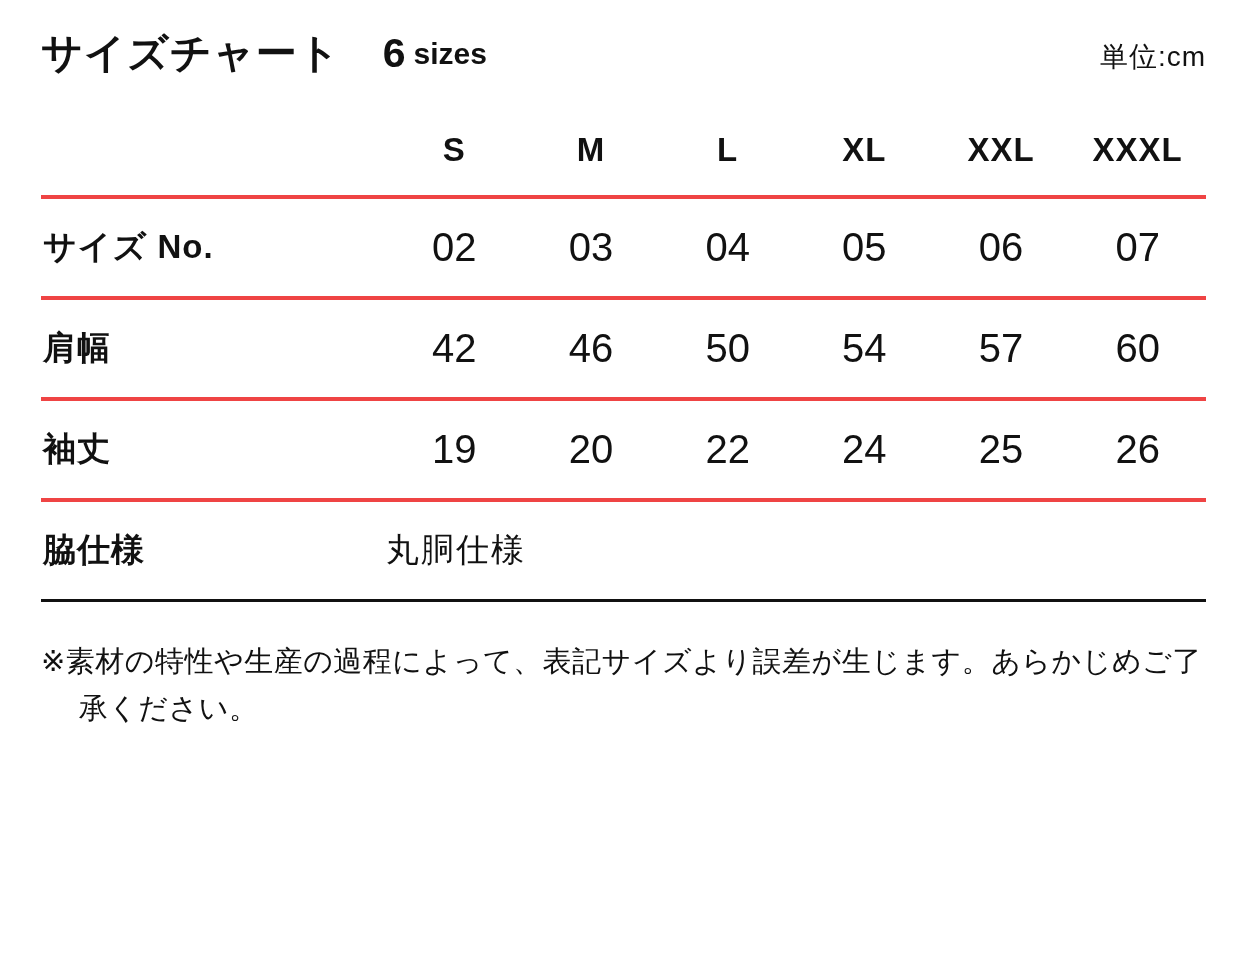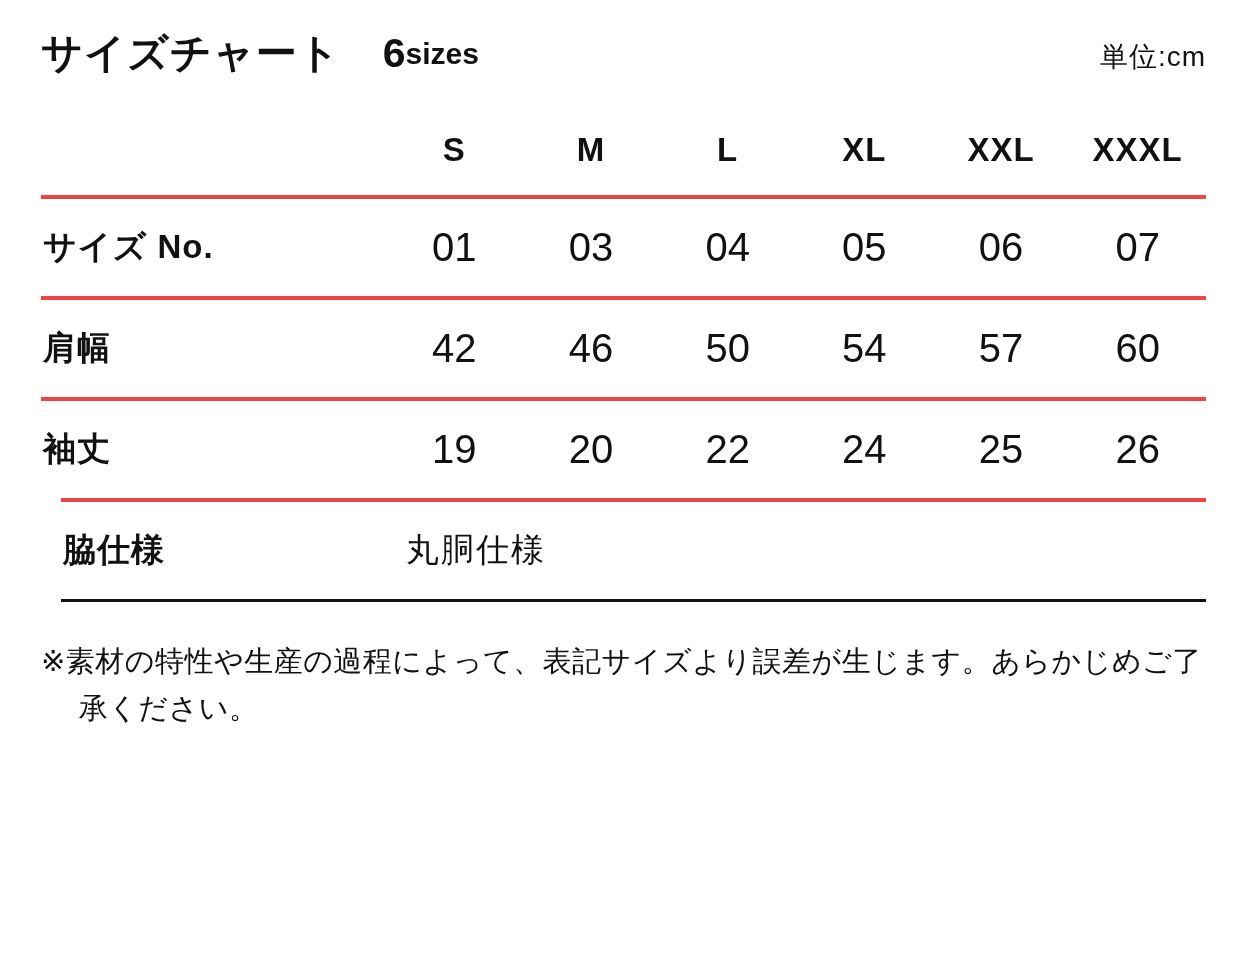--- a/index.html
+++ b/index.html
@@ -33,21 +33,21 @@
     letter-spacing: 1px;
   }
   .size-count {
     font-size: 41px;
     font-weight: 700;
     margin-left: 42px;
   }
   .size-count-suffix {
     font-size: 30px;
     font-weight: 700;
-    margin-left: 0;
+    margin-left: 8px;
   }
   .unit-label {
     font-size: 28px;
     font-weight: 400;
     margin-top: 12px;
     letter-spacing: 1px;
     text-align: center;
   }
   
   .size-table {
@@ -66,21 +66,20 @@
     font-size: 33px;
     font-weight: 700;
     letter-spacing: 1px;
   }
   .trow {
     height: 97px;
     border-top: 4px solid #ef4444;
   }
   .trow.last {
     border-bottom: 3px solid #111111;
-    margin-left: 20px;
   }
   .row-label {
     font-size: 33px;
     font-weight: 700;
     padding-left: 2px;
     letter-spacing: 1px;
   }
   .cell {
     text-align: center;
     font-size: 40px;
@@ -126,21 +125,21 @@
       <div class="th">S</div>
       <div class="th">M</div>
       <div class="th">L</div>
       <div class="th">XL</div>
       <div class="th">XXL</div>
       <div class="th">XXXL</div>
     </div>
 
     <div class="trow">
       <div class="row-label">サイズ No.</div>
-      <div class="cell">01</div>
+      <div class="cell">02</div>
       <div class="cell">03</div>
       <div class="cell">04</div>
       <div class="cell">05</div>
       <div class="cell">06</div>
       <div class="cell">07</div>
     </div>
 
 
 
     <div class="trow">

